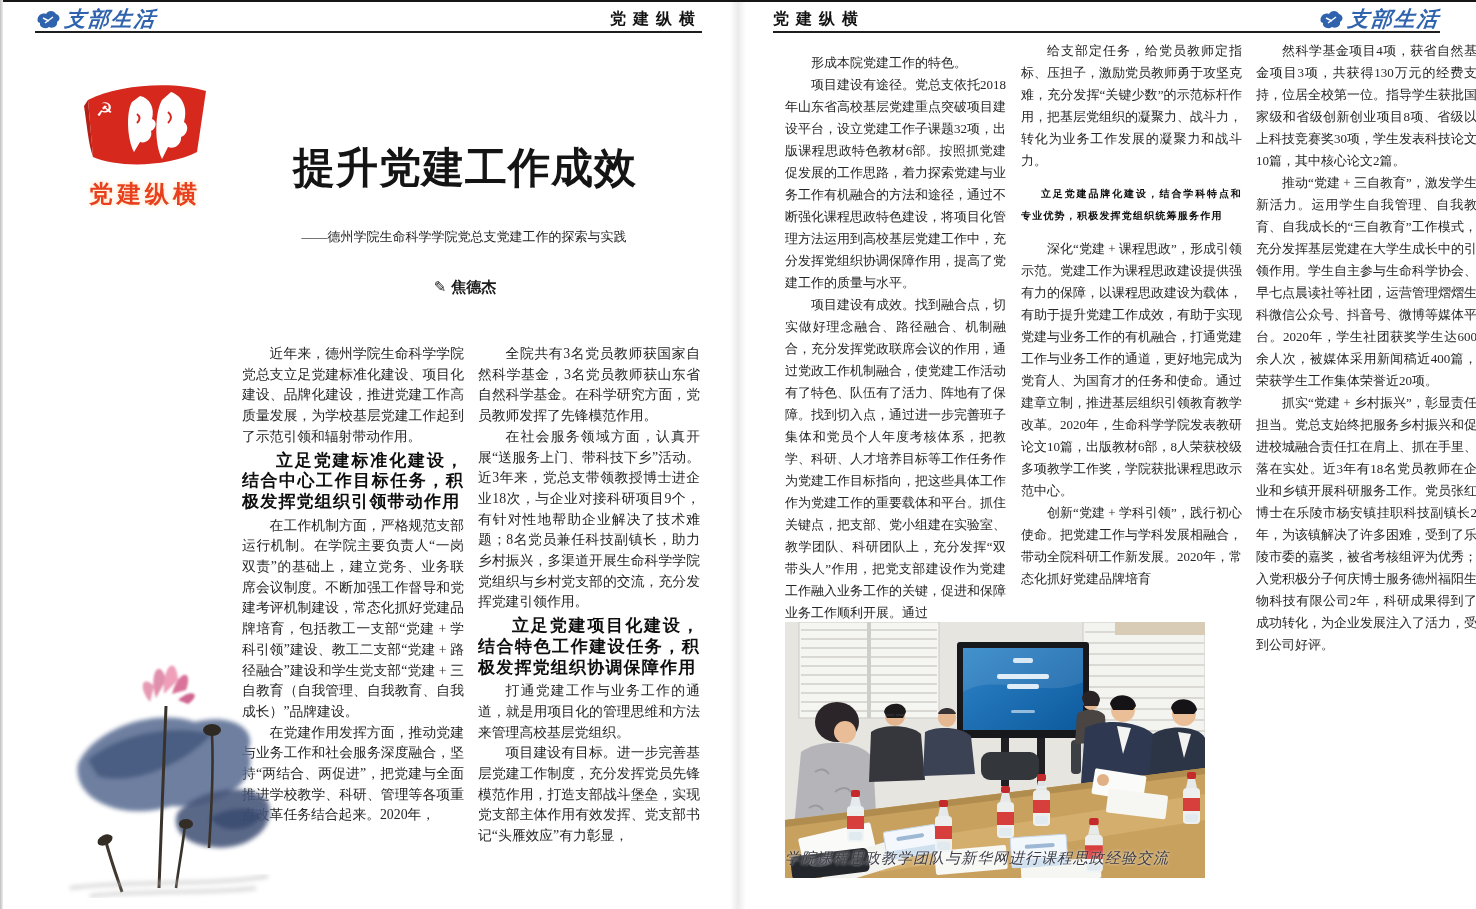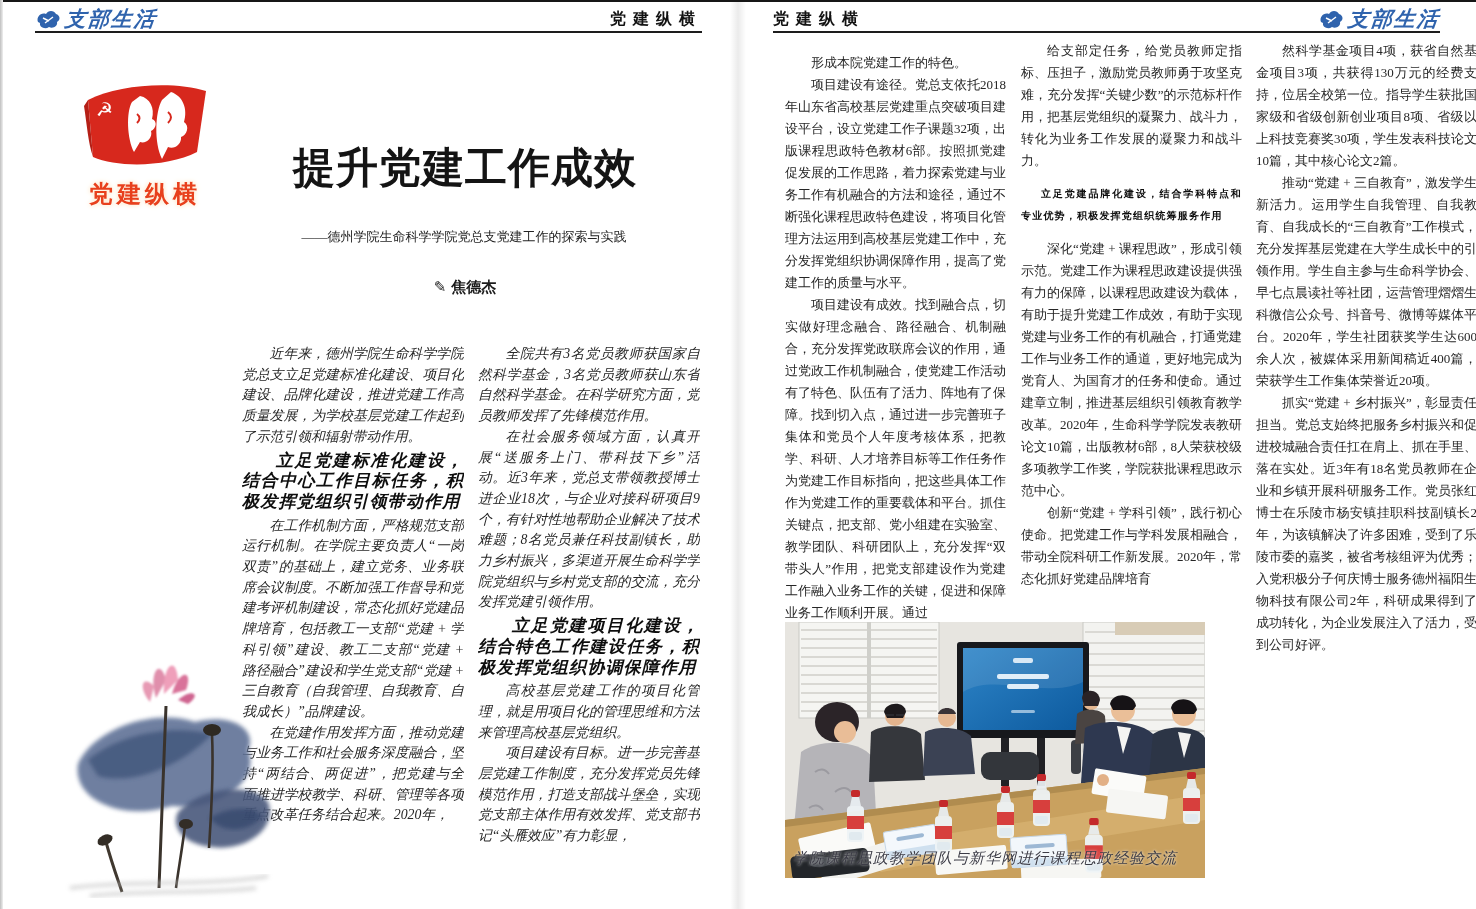--- a/index.html
+++ b/index.html
@@ -40,21 +40,21 @@
   .author { position:absolute; left:228px; top:278px; width:474px; text-align:center;
     font-size:15px; font-weight:bold; color:#1c1c1c; }
   .pen { font-weight:normal; margin-right:5px; color:#222; }
 
   
   .col { position:absolute; overflow:hidden; text-align:justify; color:#262626; }
   .col p { margin:0; text-indent:2em; }
   .col h3 { font-family:"Liberation Sans","DejaVu Sans",sans-serif; font-weight:700;
     color:#0e0e0e; text-indent:2em; letter-spacing:1.2px; }
 
-  .page-left .col { width:222px; font-size:13.8px; line-height:20.7px;font-style:italic; }
+  .page-left .col { width:222px; font-size:13.8px; line-height:20.7px; }
   .page-left .col h3 { margin:3px 0; font-size:17px; }
   .col-l1 { left:242px; top:344px; height:545px; }
   .col-l2 { left:478px; top:344px; height:545px; }
 
   .page-right .col { width:221px; font-size:13px; line-height:22px; }
   .page-right .col h3 { margin:11px 0; font-size:10px; }
   .col-r1 { left:47px; top:52px; height:578px; }
   .col-r2 { left:283px; top:40px; height:578px; }
   .col-r3 { left:518px; top:40px; height:856px; }
 
@@ -62,21 +62,21 @@
     background:#c6221a; color:#fff; font-size:10.5px; font-weight:bold; text-align:center;
     text-indent:0; vertical-align:-1px; font-family:"Liberation Sans",sans-serif; }
 
   
   .lotus { position:absolute; left:60px; top:636px; width:218px; height:268px; }
 
   
   .photo { position:absolute; left:47px; top:622px; width:420px; height:256px; margin:0;
     overflow:hidden; background:#e7e5e0; }
   .photo svg { display:block; }
-  .photo figcaption { position:absolute; left:0; right:20px; bottom:10px; text-align:center;
+  .photo figcaption { position:absolute; left:0; right:20px; bottom:10px; text-align:left;
     font-size:15px; font-style:italic; color:#3c3c46; letter-spacing:1px;
     text-shadow:0 0 3px rgba(255,255,255,0.85); }
 </style>
 </head>
 <body>
 
 <div class="spread">
   <div class="topline"></div>
   <div class="leftedge"></div>
 
@@ -118,21 +118,21 @@
       <p>近年来，德州学院生命科学学院党总支立足党建标准化建设、项目化建设、品牌化建设，推进党建工作高质量发展，为学校基层党建工作起到了示范引领和辐射带动作用。</p>
       <h3>立足党建标准化建设，结合中心工作目标任务，积极发挥党组织引领带动作用</h3>
       <p>在工作机制方面，严格规范支部运行机制。在学院主要负责人“一岗双责”的基础上，建立党务、业务联席会议制度。不断加强工作督导和党建考评机制建设，常态化抓好党建品牌培育，包括教工一支部“党建 + 学科引领”建设、教工二支部“党建 + 路径融合”建设和学生党支部“党建 + 三自教育（自我管理、自我教育、自我成长）”品牌建设。</p>
       <p>在党建作用发挥方面，推动党建与业务工作和社会服务深度融合，坚持“两结合、两促进”，把党建与全面推进学校教学、科研、管理等各项重点改革任务结合起来。2020年，</p>
     </section>
 
     <section class="col col-l2">
       <p>全院共有3名党员教师获国家自然科学基金，3名党员教师获山东省自然科学基金。在科学研究方面，党员教师发挥了先锋模范作用。</p>
       <p>在社会服务领域方面，认真开展“送服务上门、带科技下乡”活动。近3年来，党总支带领教授博士进企业18次，与企业对接科研项目9个，有针对性地帮助企业解决了技术难题；8名党员兼任科技副镇长，助力乡村振兴，多渠道开展生命科学学院党组织与乡村党支部的交流，充分发挥党建引领作用。</p>
       <h3>立足党建项目化建设，结合特色工作建设任务，积极发挥党组织协调保障作用</h3>
-      <p>高校基层党建工作的项目化管理，就是用项目化的管理思维和方法来管理高校基层党组织。</p>
+      <p>打通党建工作与业务工作的通道，就是用项目化的管理思维和方法来管理高校基层党组织。</p>
       <p>项目建设有目标。进一步完善基层党建工作制度，充分发挥党员先锋模范作用，打造支部战斗堡垒，实现党支部主体作用有效发挥、党支部书记“头雁效应”有力彰显，</p>
     </section>
 
     <svg class="lotus" viewBox="0 0 218 268">
       <defs>
         <filter id="soft">
             <feGaussianBlur stdDeviation="2.2"></feGaussianBlur>
           </filter>
         <filter id="soft2">
             <feGaussianBlur stdDeviation="1.1"></feGaussianBlur>

